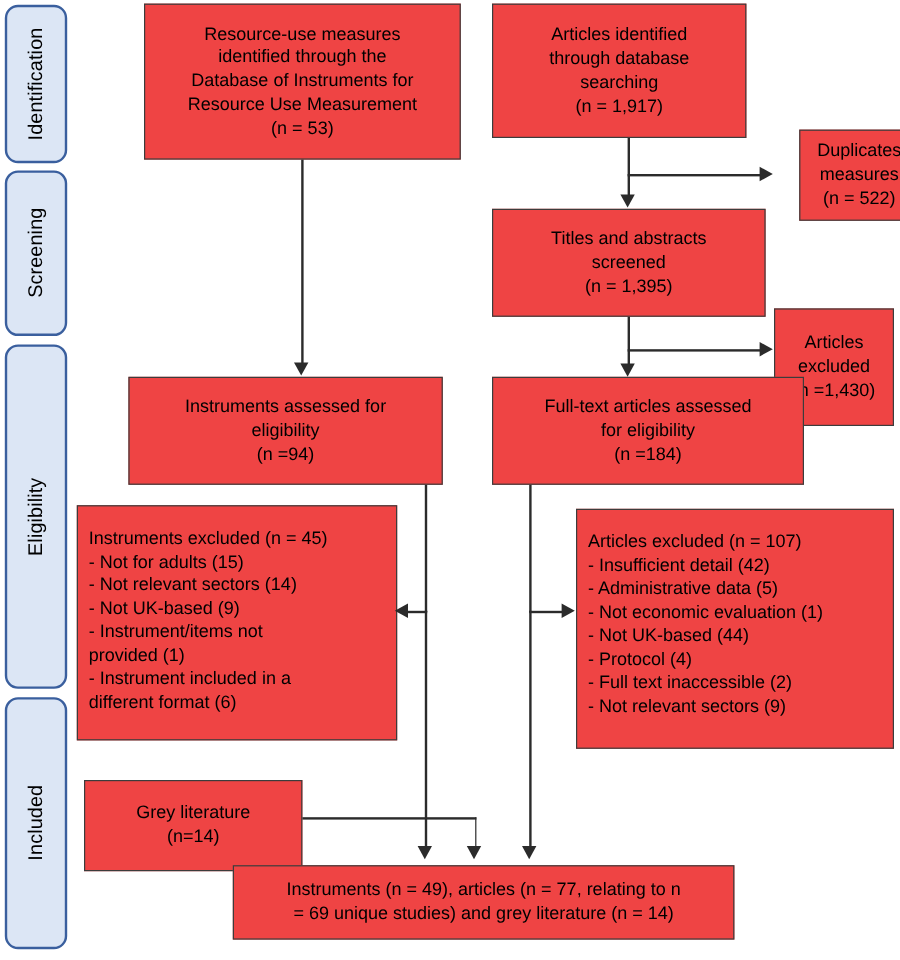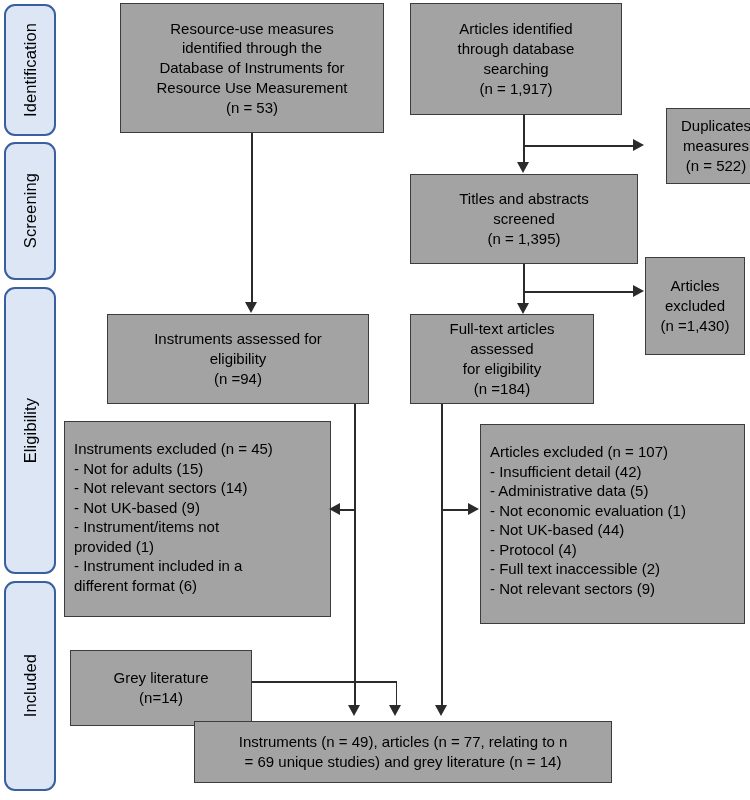--- a/index.html
+++ b/index.html
@@ -38,21 +38,21 @@
     transform: rotate(180deg);
     font-size: 16.5px;
     letter-spacing: 0.1px;
     color: #000;
     white-space: nowrap;
   }
 
   
   .box {
     position: absolute;
-    background: #a3a3a3;
+    background: #ef4444;
     border: 1.6px solid #3c3c3c;
     box-sizing: border-box;
     display: flex;
     flex-direction: column;
     justify-content: center;
     font-size: 15px;
     line-height: 1.32;
   }
   .box.center { text-align: center; align-items: center; }
   .box.center .ln { display: block; }
@@ -158,21 +158,21 @@
   </div>
 
   <div class="box center" style="left:107px; top:314px; width:262px; height:90px;">
     <div class="pad">
       <span class="ln">Instruments assessed for</span>
       <span class="ln">eligibility</span>
       <span class="ln">(n =94)</span>
     </div>
   </div>
 
-  <div class="box center" style="left:410px; top:314px; width:184px; height:90px;">
+  <div class="box center" style="left:410px; top:314px; width:260px; height:90px;">
     <div class="pad">
       <span class="ln">Full-text articles assessed</span>
       <span class="ln">for eligibility</span>
       <span class="ln">(n =184)</span>
     </div>
   </div>
 
   <div class="box left" style="left:64px; top:421px; width:267px; height:196px;">
     <span class="ln">Instruments excluded (n = 45)</span>
     <span class="ln">- Not for adults (15)</span>

